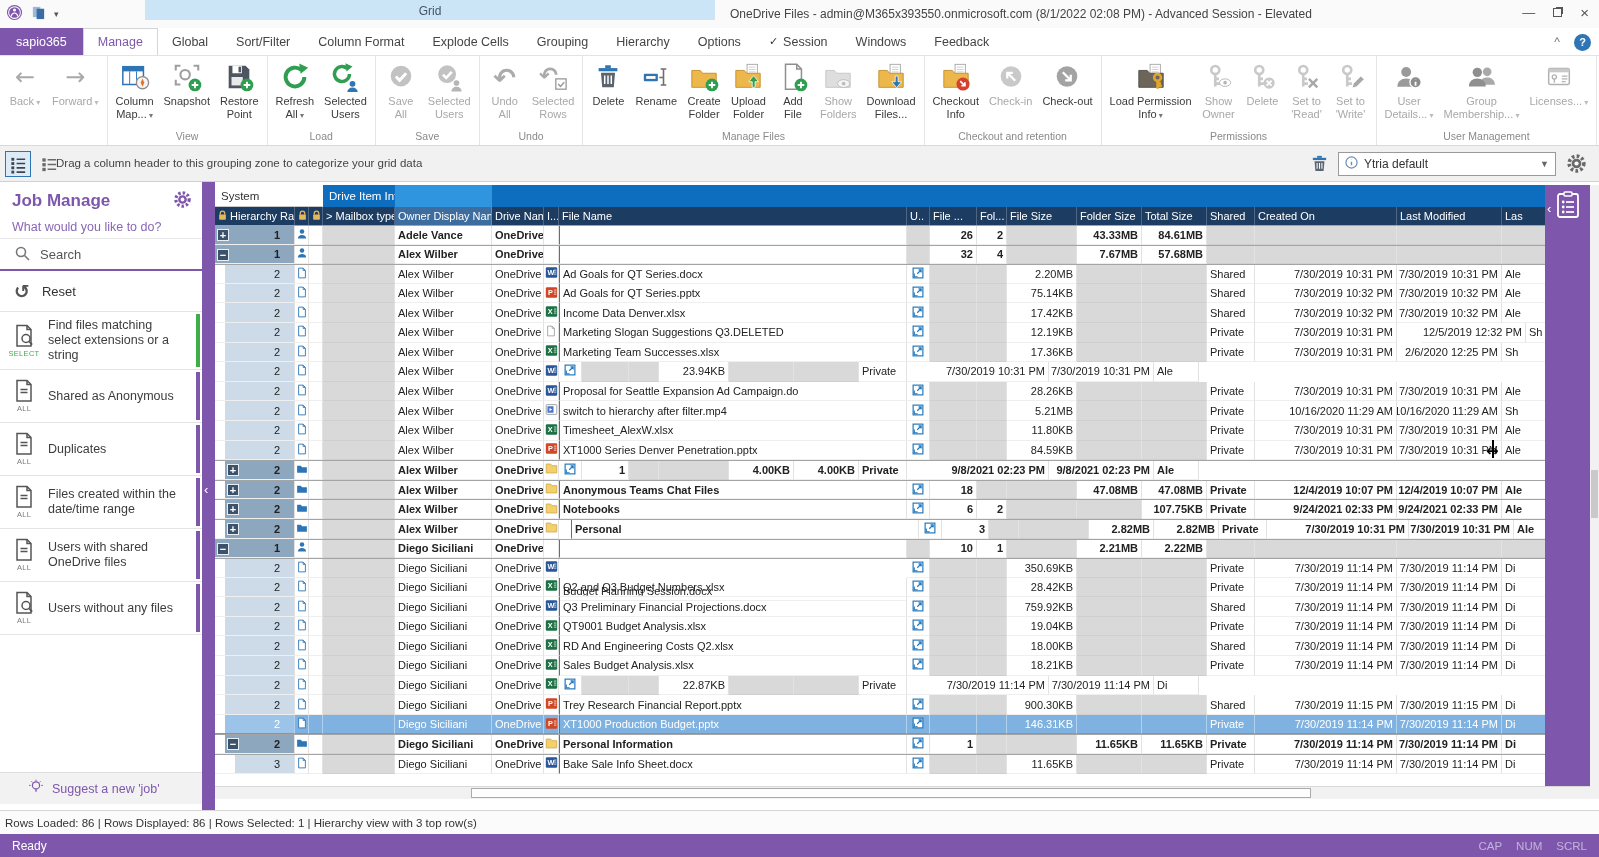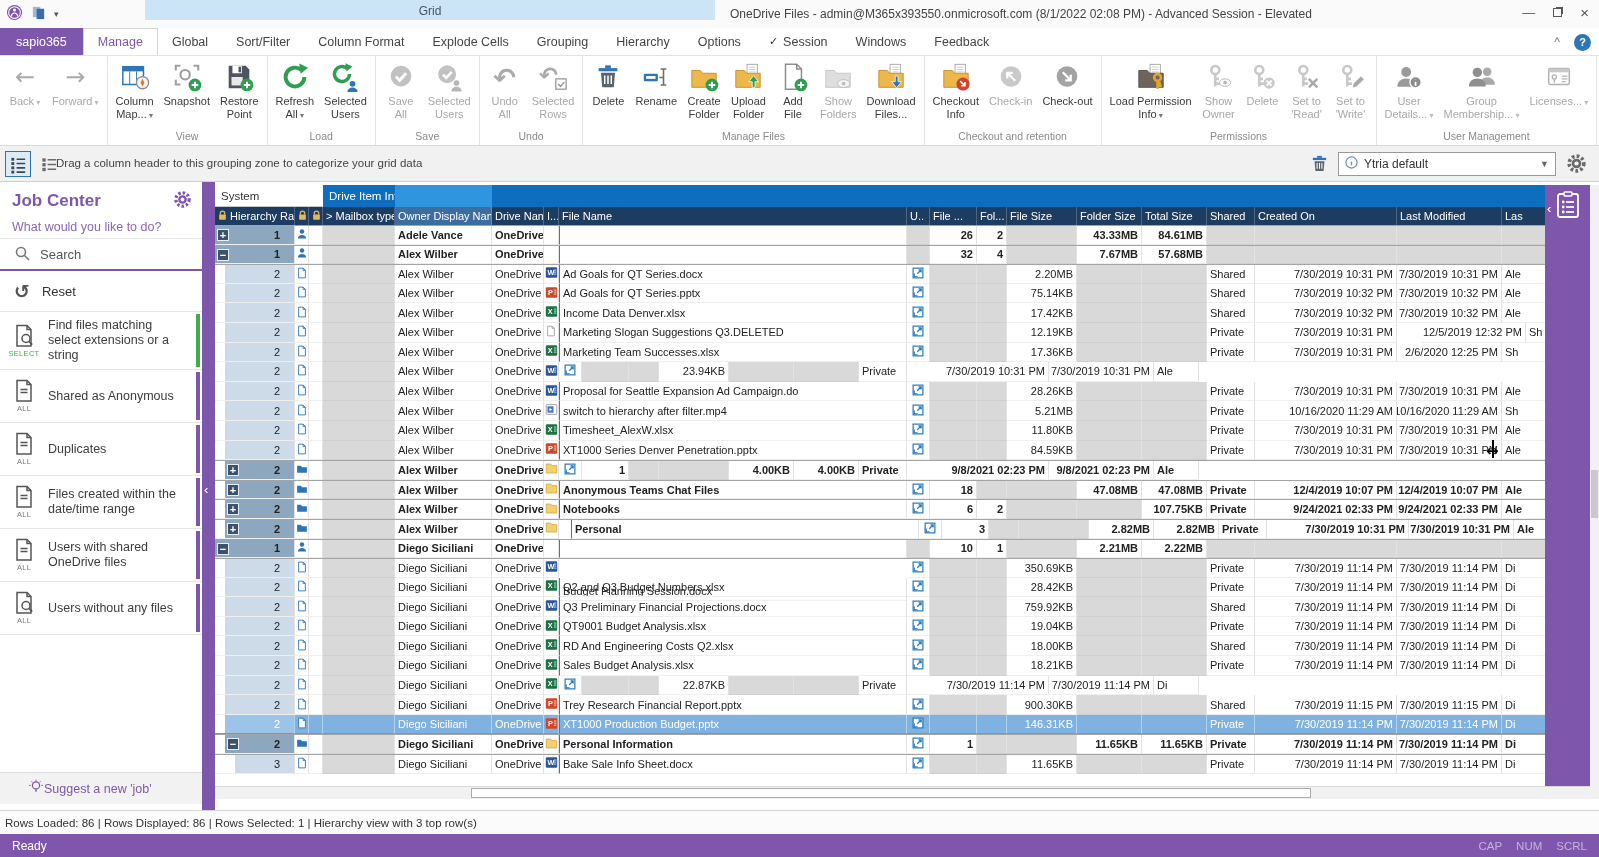--- a/index.html
+++ b/index.html
@@ -58,21 +58,21 @@
   #jc-sub { font-size:12.5px; color:#8a66b5; margin-top:8px; }
   #jc-search { display:flex; align-items:center; gap:10px; padding:6px 10px 5px 14px; border-top:1px solid #e8e8e8; border-bottom:2px solid #7e57ac; }
   #jc-search .ph { color:#555; font-size:13px; }
   #jc-reset { display:flex; align-items:center; gap:12px; padding:9px 10px 9px 14px; border-bottom:1px solid #e4e4e4; font-size:13px; color:#333; }
   .jc-item { position:relative; display:flex; align-items:center; gap:10px; padding:6px 12px 6px 10px; border-bottom:1px solid #e4e4e4; min-height:53px; }
   .jc-ic { width:28px; display:flex; flex-direction:column; align-items:center; flex:none; }
   .jc-badge { font-size:7.5px; letter-spacing:.3px; margin-top:1px; color:#7a7a7a; }
   .jc-badge.sel { color:#3fae49; }
   .jc-label { font-size:12.5px; color:#3c3c3c; line-height:15px; padding-right:6px; }
   .jc-accent { position:absolute; right:2px; top:2px; bottom:2px; width:4px; }
-  #jc-suggest { position:absolute; left:0; right:0; top:590px; height:32px; background:#f2f2f2; border-top:1px solid #ddd; display:flex; align-items:center; gap:0; padding-left:28px; color:#7e57ac; font-size:12.5px; }
+  #jc-suggest { position:absolute; left:0; right:0; top:590px; height:32px; background:#f2f2f2; border-top:1px solid #ddd; display:flex; align-items:center; gap:8px; padding-left:28px; color:#7e57ac; font-size:12.5px; }
 
   
   #splitter { position:absolute; left:202px; top:0; width:13px; height:628px; background:#7e57ac; color:#fff; }
   #splitter .car { position:absolute; top:300px; left:2px; font-size:13px; }
 
   
   #grid { position:absolute; left:215px; top:0; width:1375px; height:628px; background:#fff; overflow:hidden; }
   #band { position:absolute; left:0; top:3px; height:22px; display:flex; }
   .band-seg { height:22px; font-size:11.5px; display:flex; align-items:center; padding:0 6px; border-right:1px solid #fff; }
   .band-sys { background:#fff; color:#333; border-bottom:1px solid #c9c9c9; }
@@ -623,21 +623,21 @@
         <circle cx="10" cy="10" r="4.6" fill="#6a6a6a"></circle>
         <circle cx="10" cy="10" r="2" fill="#fff"></circle>
       </svg>
   </div>
 </div>
 
 <div id="main">
   <div id="sidebar">
     <div id="jc-head">
       <div id="jc-title-row">
-        <span id="jc-title">Job Center</span>
+        <span id="jc-title">Job Manage</span>
         <span><svg viewBox="0 0 20 20" width="19" height="19">
               <circle cx="10" cy="10" r="7" fill="none" stroke="#7e57ac" stroke-width="3.4" stroke-dasharray="2.6 2.1"></circle>
               <circle cx="10" cy="10" r="4.6" fill="#7e57ac"></circle>
               <circle cx="10" cy="10" r="2" fill="#fff"></circle>
             </svg></span>
       </div>
       <div id="jc-sub">What would you like to do?</div>
     </div>
     <div id="jc-search">
       <span><svg viewBox="0 0 16 16" width="16" height="16">

